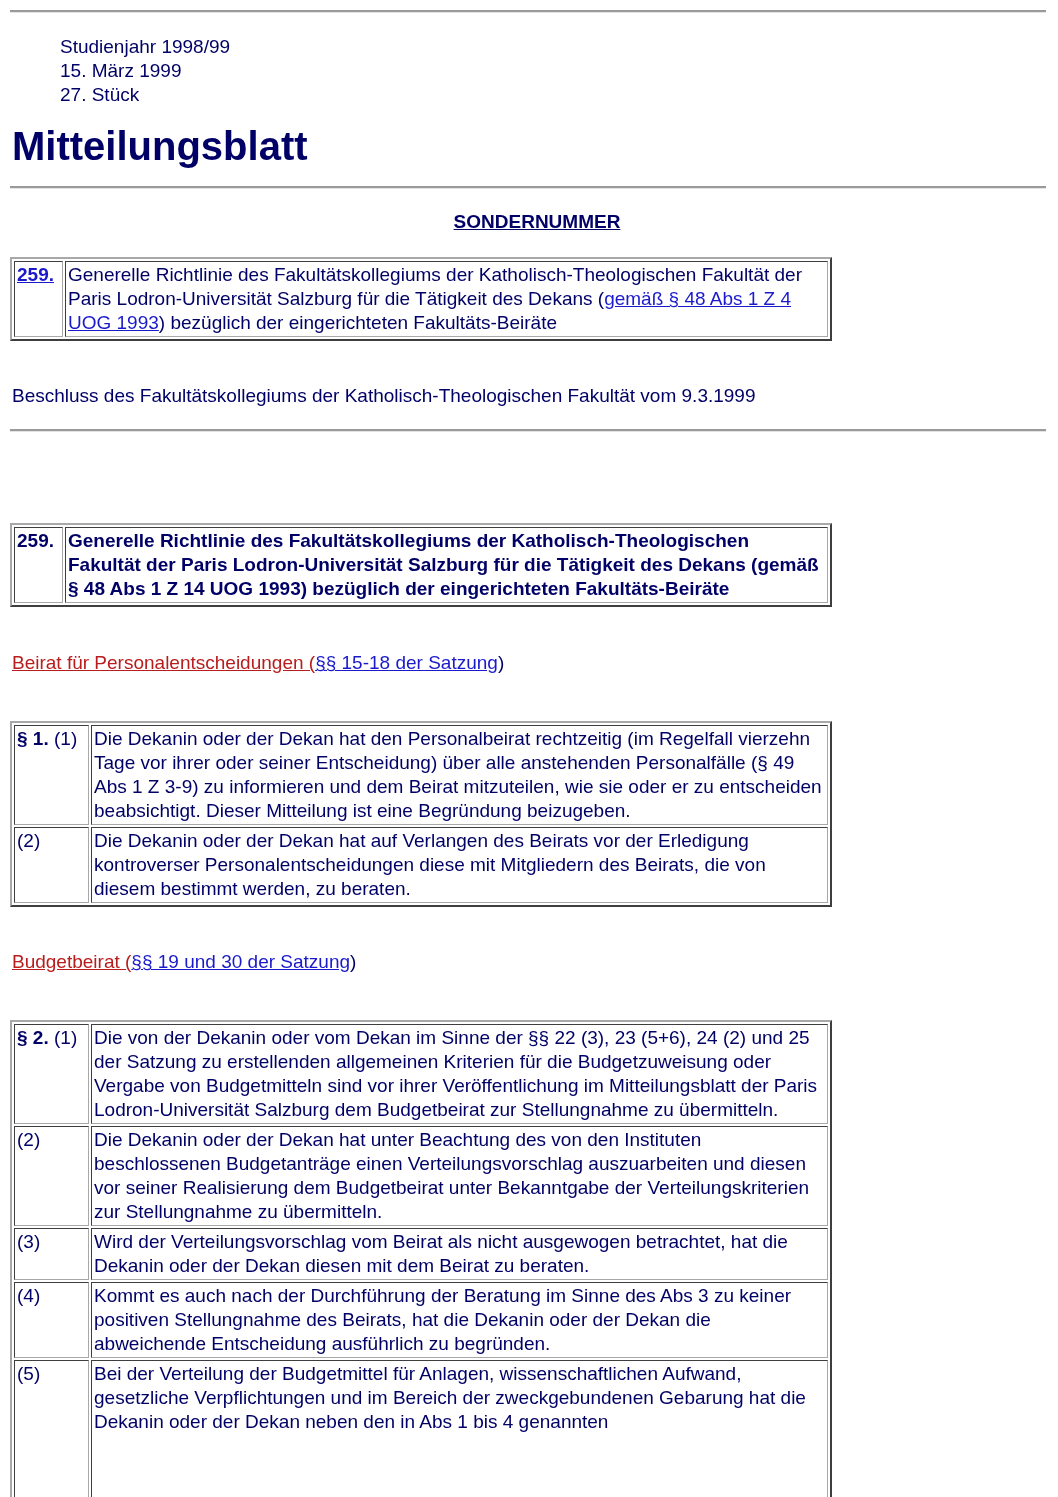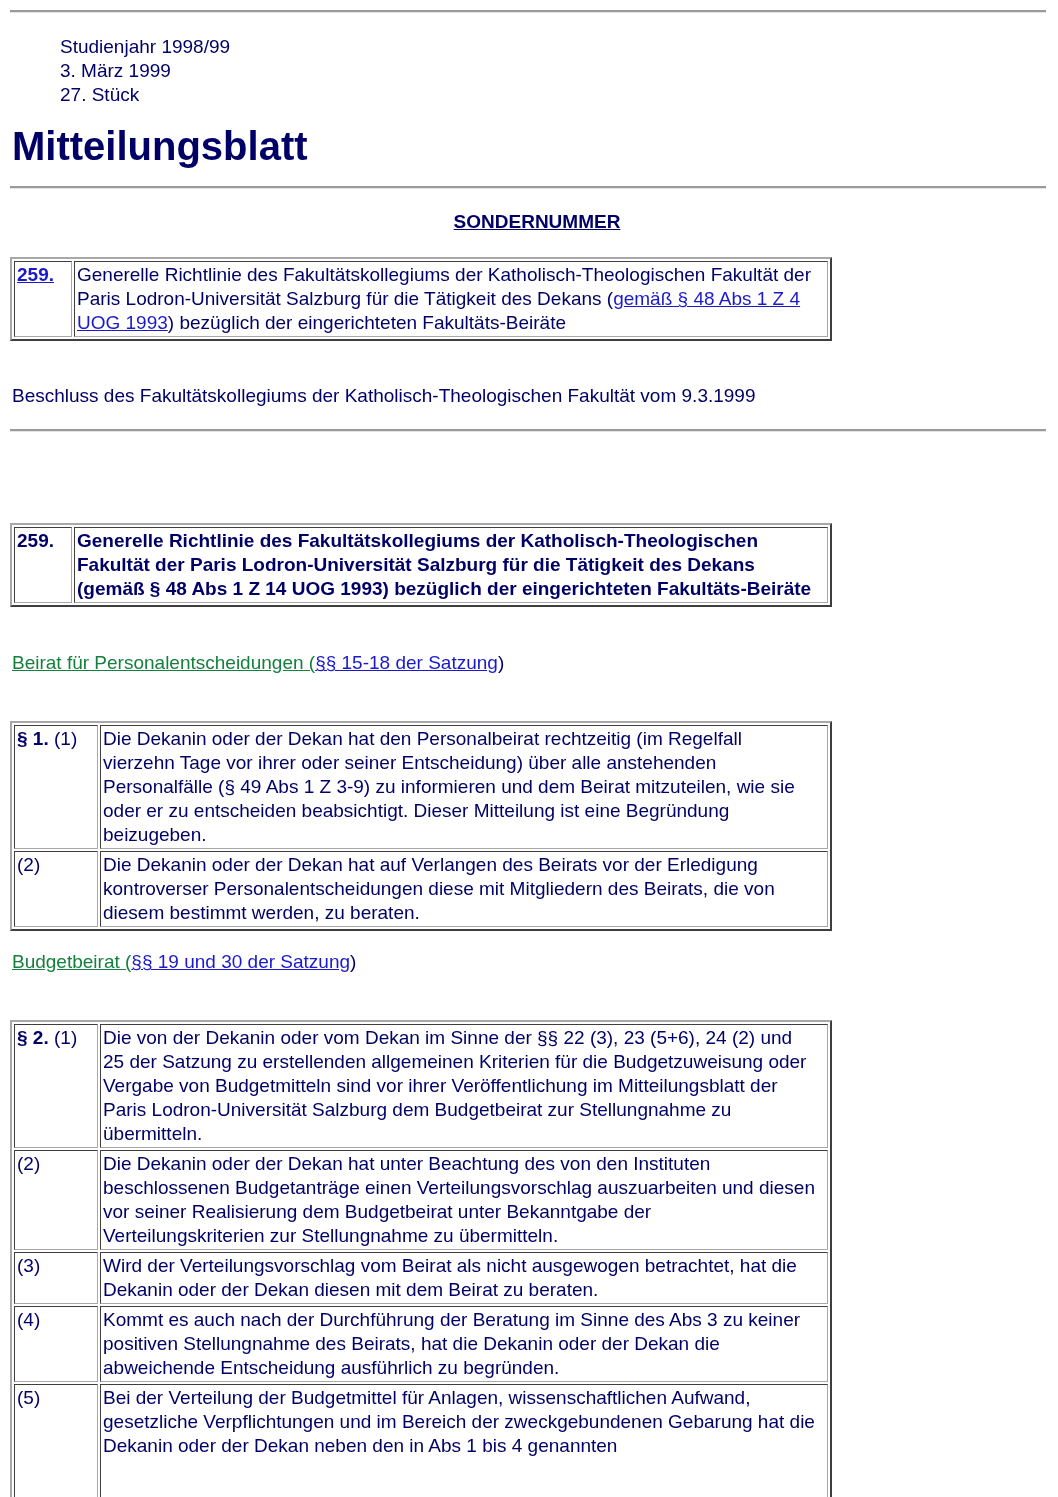--- a/index.html
+++ b/index.html
@@ -19,45 +19,45 @@
   .meta div { height: 24px; margin-left: 48px; }
   .title {
     position: absolute; left: 12px; top: 128px; margin: 0;
     font-size: 40px; line-height: 36px; font-weight: bold; color: #000066;
   }
   .sonder {
     position: absolute; left: 0; width: 1058px; top: 210px; text-align: center;
     font-weight: bold; text-decoration: underline; color: #000066; padding-left: 8px;
   }
   a.link { color: #1a1acc; text-decoration: underline; }
-  a.navy { color: #15803d; text-decoration: underline; }
+  a.navy { color: #b91c1c; text-decoration: underline; }
   table.box {
     position: absolute; left: 10px; width: 822px;
     border-collapse: separate; border-spacing: 2px;
     border-top: 2px solid #a8a8a8; border-left: 2px solid #a8a8a8;
     border-right: 2px solid #3e3e3e; border-bottom: 2px solid #3e3e3e;
   }
   table.box td {
     border-top: 1px solid #3e3e3e; border-left: 1px solid #3e3e3e;
     border-right: 1px solid #a8a8a8; border-bottom: 1px solid #a8a8a8;
-    vertical-align: top; padding: 1px 10px 1px 2px;
+    vertical-align: top; padding: 1px 1px 1px 2px;
   }
   .numcol { width: 44px; }
   .numcol2 { width: 70px; white-space: nowrap; margin-left: 38px; }
   .bold { font-weight: bold; }
   .para { position: absolute; left: 12px; }
 </style>
 </head>
 <body>
 
 <div class="hr" style="top:10px;"></div>
 
 <div class="meta">
   <div>Studienjahr 1998/99</div>
-  <div>3. März 1999</div>
+  <div>15. März 1999</div>
   <div>27. Stück</div>
 </div>
 
 <h1 class="title">Mitteilungsblatt</h1>
 
 <div class="hr" style="top:186px;"></div>
 
 <div class="sonder">SONDERNUMMER</div>
 
 <table class="box" style="top:257px;">

